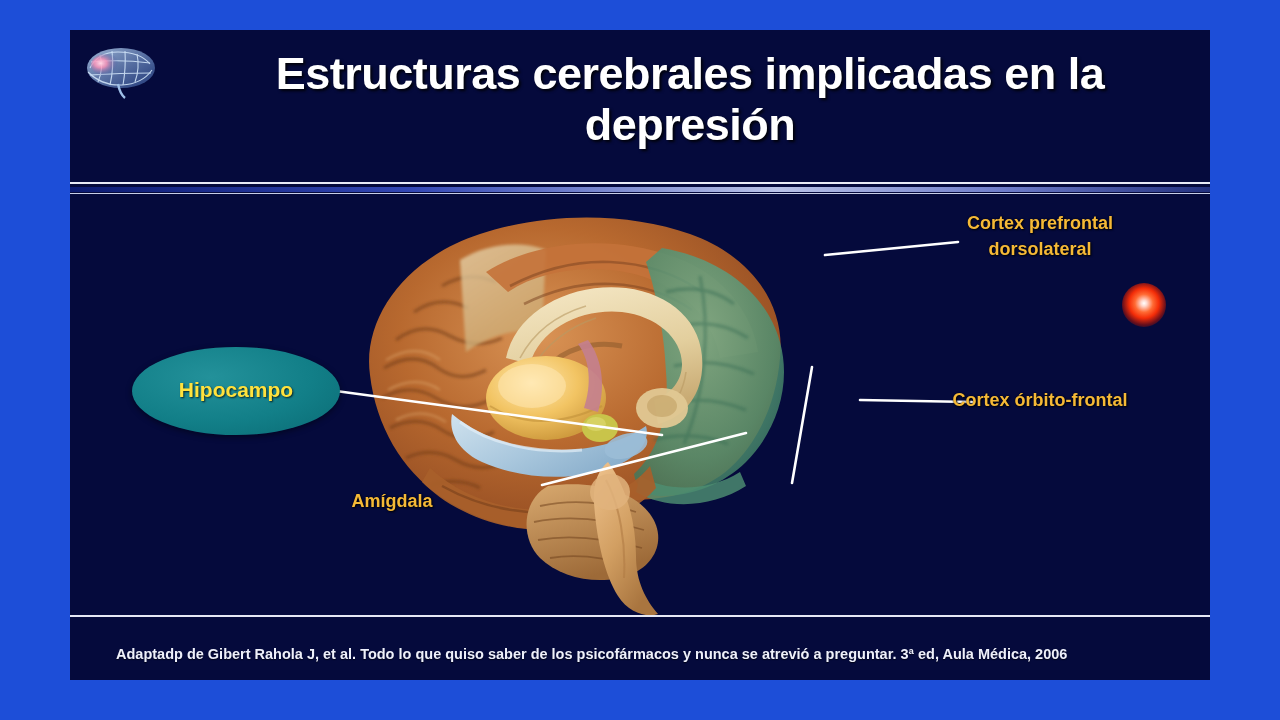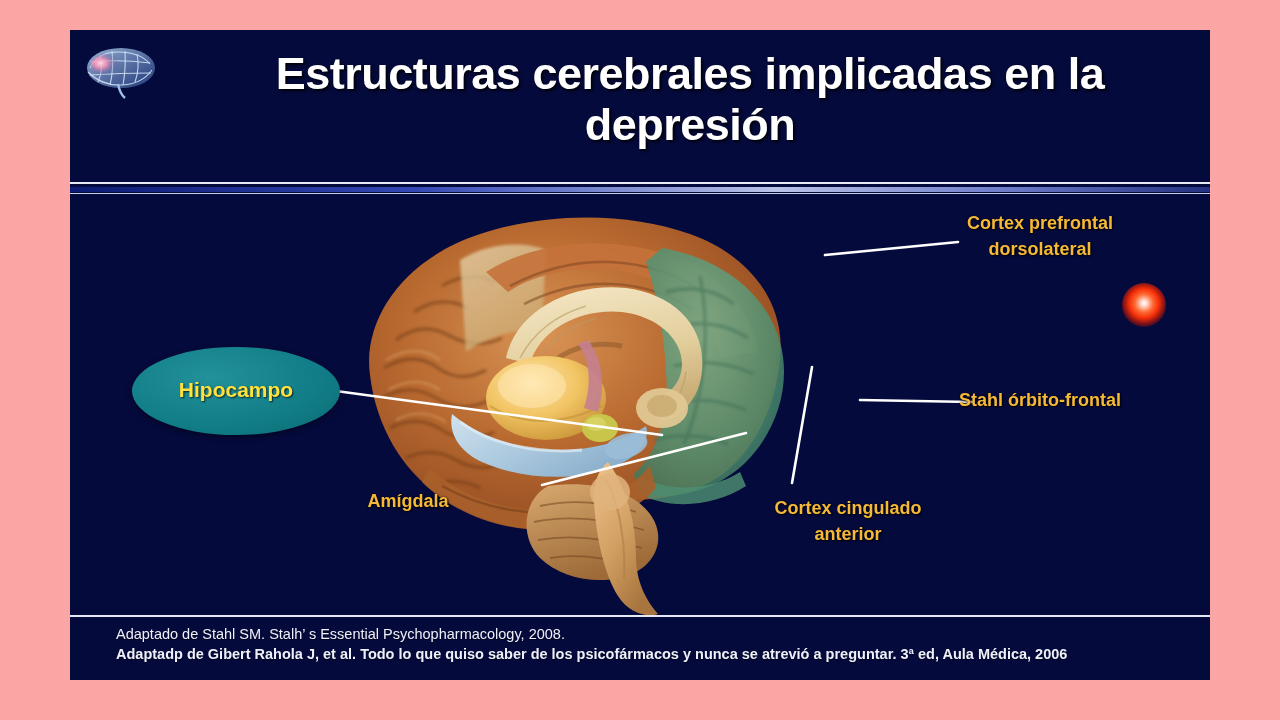--- a/index.html
+++ b/index.html
@@ -1,18 +1,18 @@
 <!DOCTYPE html>
 <html><head>
 <meta charset="utf-8">
 <style>
   html,body{margin:0;padding:0;background:#000;width:1280px;height:720px;overflow:hidden;}
   body{font-family:"Liberation Sans", sans-serif;}
 
-  #stage{position:relative;width:1280px;height:720px;background:#fca5a5;}
+  #stage{position:relative;width:1280px;height:720px;background:#1d4ed8;}
 
   
   #slide{
     position:absolute;left:70px;top:30px;width:1140px;height:650px;
     background:#050a3c;
     overflow:hidden;
   }
 
   
   #header{position:absolute;left:0;top:0;width:1140px;height:130px;}
@@ -37,21 +37,21 @@
   
   .label{
     position:absolute;color:#f5b937;font-weight:bold;
     font-size:18px;line-height:26px;text-align:center;
     text-shadow:1px 1px 2px rgba(0,0,0,.9), 0 0 2px rgba(0,0,0,.7);
     white-space:pre-line;
   }
   #lbl-dlpfc{left:835px;top:15px;width:270px;}
   #lbl-orbito{left:835px;top:192px;width:270px;}
   #lbl-cingulado{left:638px;top:300px;width:280px;}
-  #lbl-amigdala{left:248px;top:293px;width:180px;}
+  #lbl-amigdala{left:232px;top:293px;width:180px;}
 
   
   #ellipse-hipocampo{
     position:absolute;left:62px;top:152px;width:208px;height:88px;
     border-radius:50%;
     background:radial-gradient(ellipse at 38% 34%, #23919a 0%, #127f88 55%, #0a6a73 100%);
     box-shadow:0 2px 6px rgba(0,0,0,.45);
   }
   #ellipse-hipocampo .txt{
     position:absolute;left:0;top:31px;width:208px;text-align:center;
@@ -304,28 +304,25 @@
           <line x1="266" y1="196" x2="592" y2="240"></line>
         </g>
       </svg>
 
       <div id="ellipse-hipocampo">
         <div class="txt">Hipocampo</div>
       </div>
 
       <div class="label" id="lbl-dlpfc">Cortex prefrontal
 dorsolateral</div>
-      <div class="label" id="lbl-orbito">Stahl órbito-frontal</div>
-      <div class="label" id="lbl-cingulado">Cortex cingulado
-anterior</div>
+      <div class="label" id="lbl-orbito">Cortex órbito-frontal</div>
       <div class="label" id="lbl-amigdala">Amígdala</div>
 
       <div id="laser"></div>
     </div>
 
     <div id="footer">
       <div class="hr"></div>
-      <div class="line" id="foot1">Adaptado de Stahl SM. Stalh’ s Essential Psychopharmacology, 2008.</div>
       <div class="line" id="foot2">Adaptadp de Gibert Rahola J, et al. Todo lo que quiso saber de los psicofármacos y nunca se atrevió a preguntar. 3ª ed, Aula Médica, 2006</div>
     </div>
 
   </div>
 </div>
 
 </body></html>

